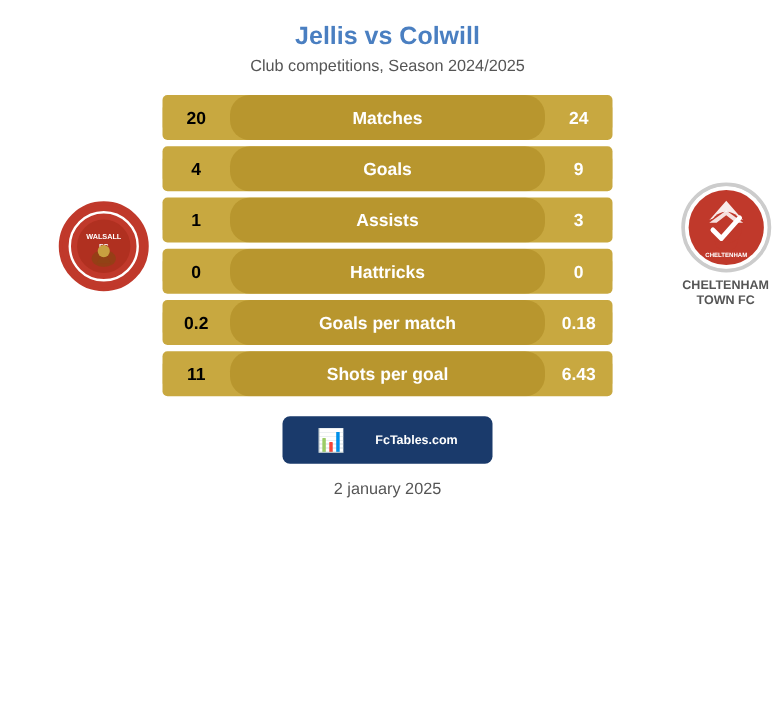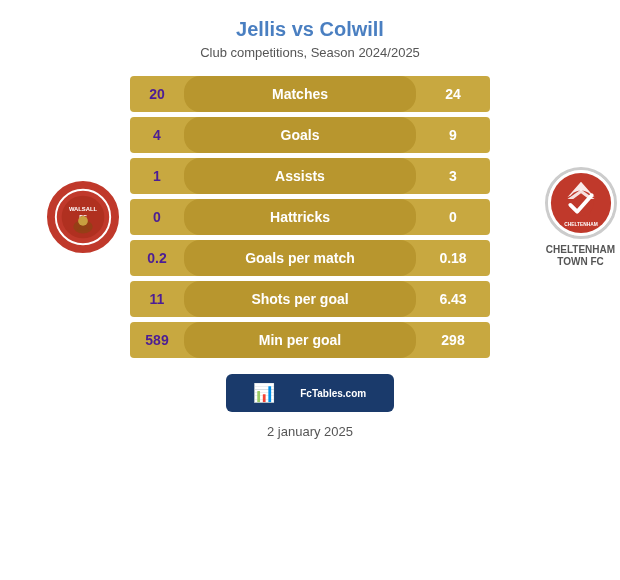--- a/index.html
+++ b/index.html
@@ -100,21 +100,21 @@
       align-items: center;
       background: #c8a840;
       border-radius: 4px;
       height: 36px;
       overflow: hidden;
     }
 
     .stat-left-val {
       width: 54px;
       background: #c8a840;
-      color: #4c1d95;
+      color: #000000;
       font-size: 14px;
       font-weight: bold;
       text-align: center;
       padding: 0 6px;
     }
 
     .stat-label {
       flex: 1;
       background: #b8962e;
       color: #fff;
@@ -122,21 +122,21 @@
       font-weight: bold;
       text-align: center;
       height: 100%;
       display: flex;
       align-items: center;
       justify-content: center;
       border-radius: 16px;
     }
 
     .stat-right-val {
-      width: 74px;
+      width: 54px;
       background: #c8a840;
       color: #fff;
       font-size: 14px;
       font-weight: bold;
       text-align: center;
       padding: 0 12px;
     }
 
     .fctables-banner {
       margin-top: 16px;
@@ -215,25 +215,20 @@
       </div>
       <div class="stat-row">
         <div class="stat-left-val">0.2</div>
         <div class="stat-label">Goals per match</div>
         <div class="stat-right-val">0.18</div>
       </div>
       <div class="stat-row">
         <div class="stat-left-val">11</div>
         <div class="stat-label">Shots per goal</div>
         <div class="stat-right-val">6.43</div>
-      </div>
-      <div class="stat-row">
-        <div class="stat-left-val">589</div>
-        <div class="stat-label">Min per goal</div>
-        <div class="stat-right-val">298</div>
       </div>
     </div>
 
   <div class="logo-right">
     <div class="cheltenham-badge">
       <svg width="68" height="68" viewBox="0 0 68 68">
         <circle cx="34" cy="34" r="34" fill="#fff"></circle>
         <circle cx="34" cy="34" r="31" fill="#c0392b"></circle>
 
         <polygon points="34,12 48,28 34,22 20,28" fill="#fff" opacity="0.9"></polygon>

